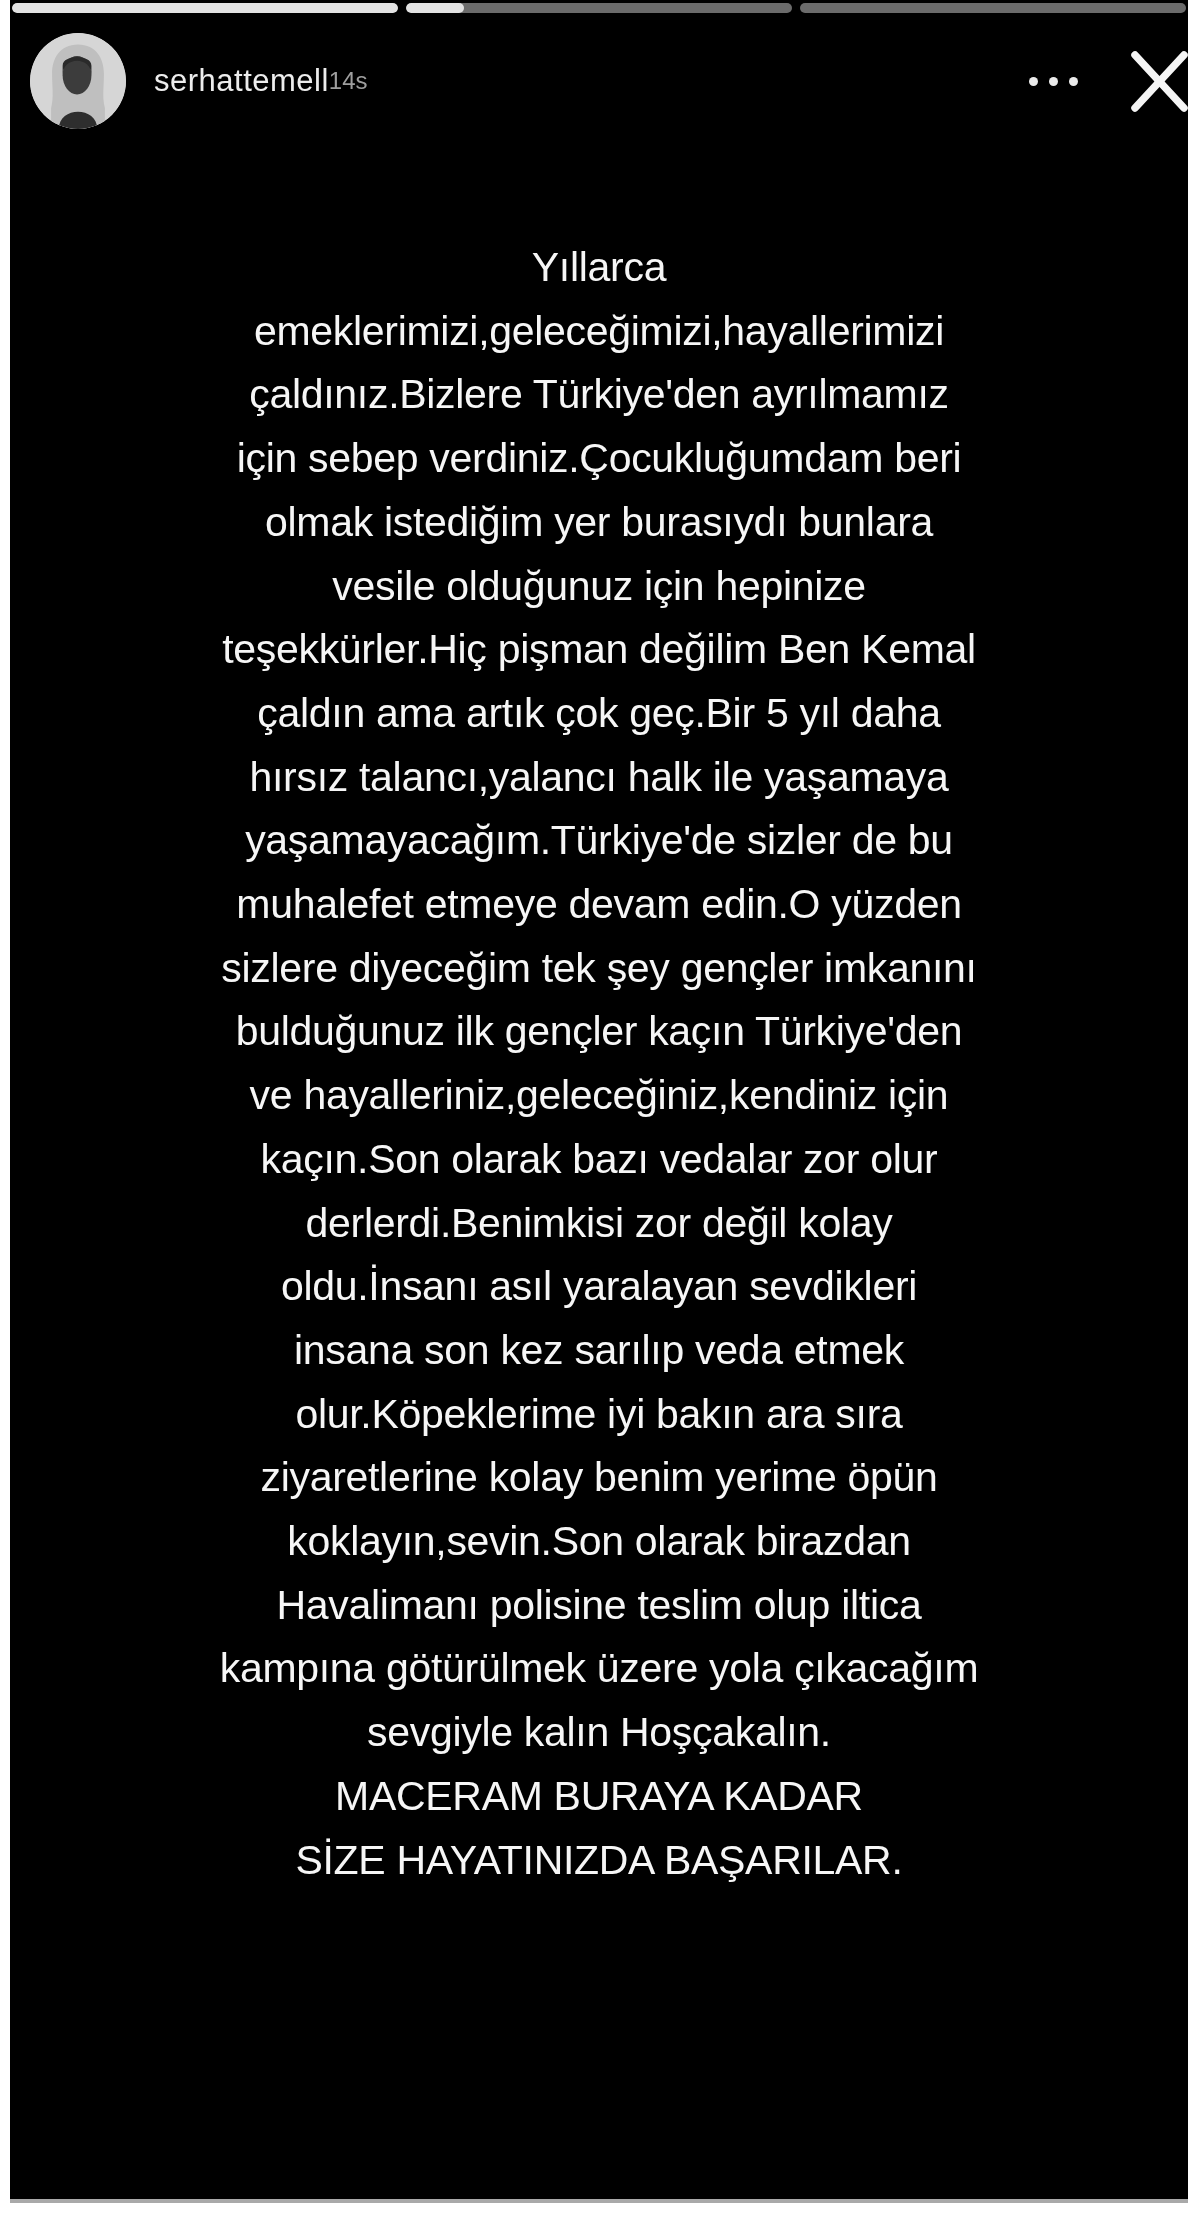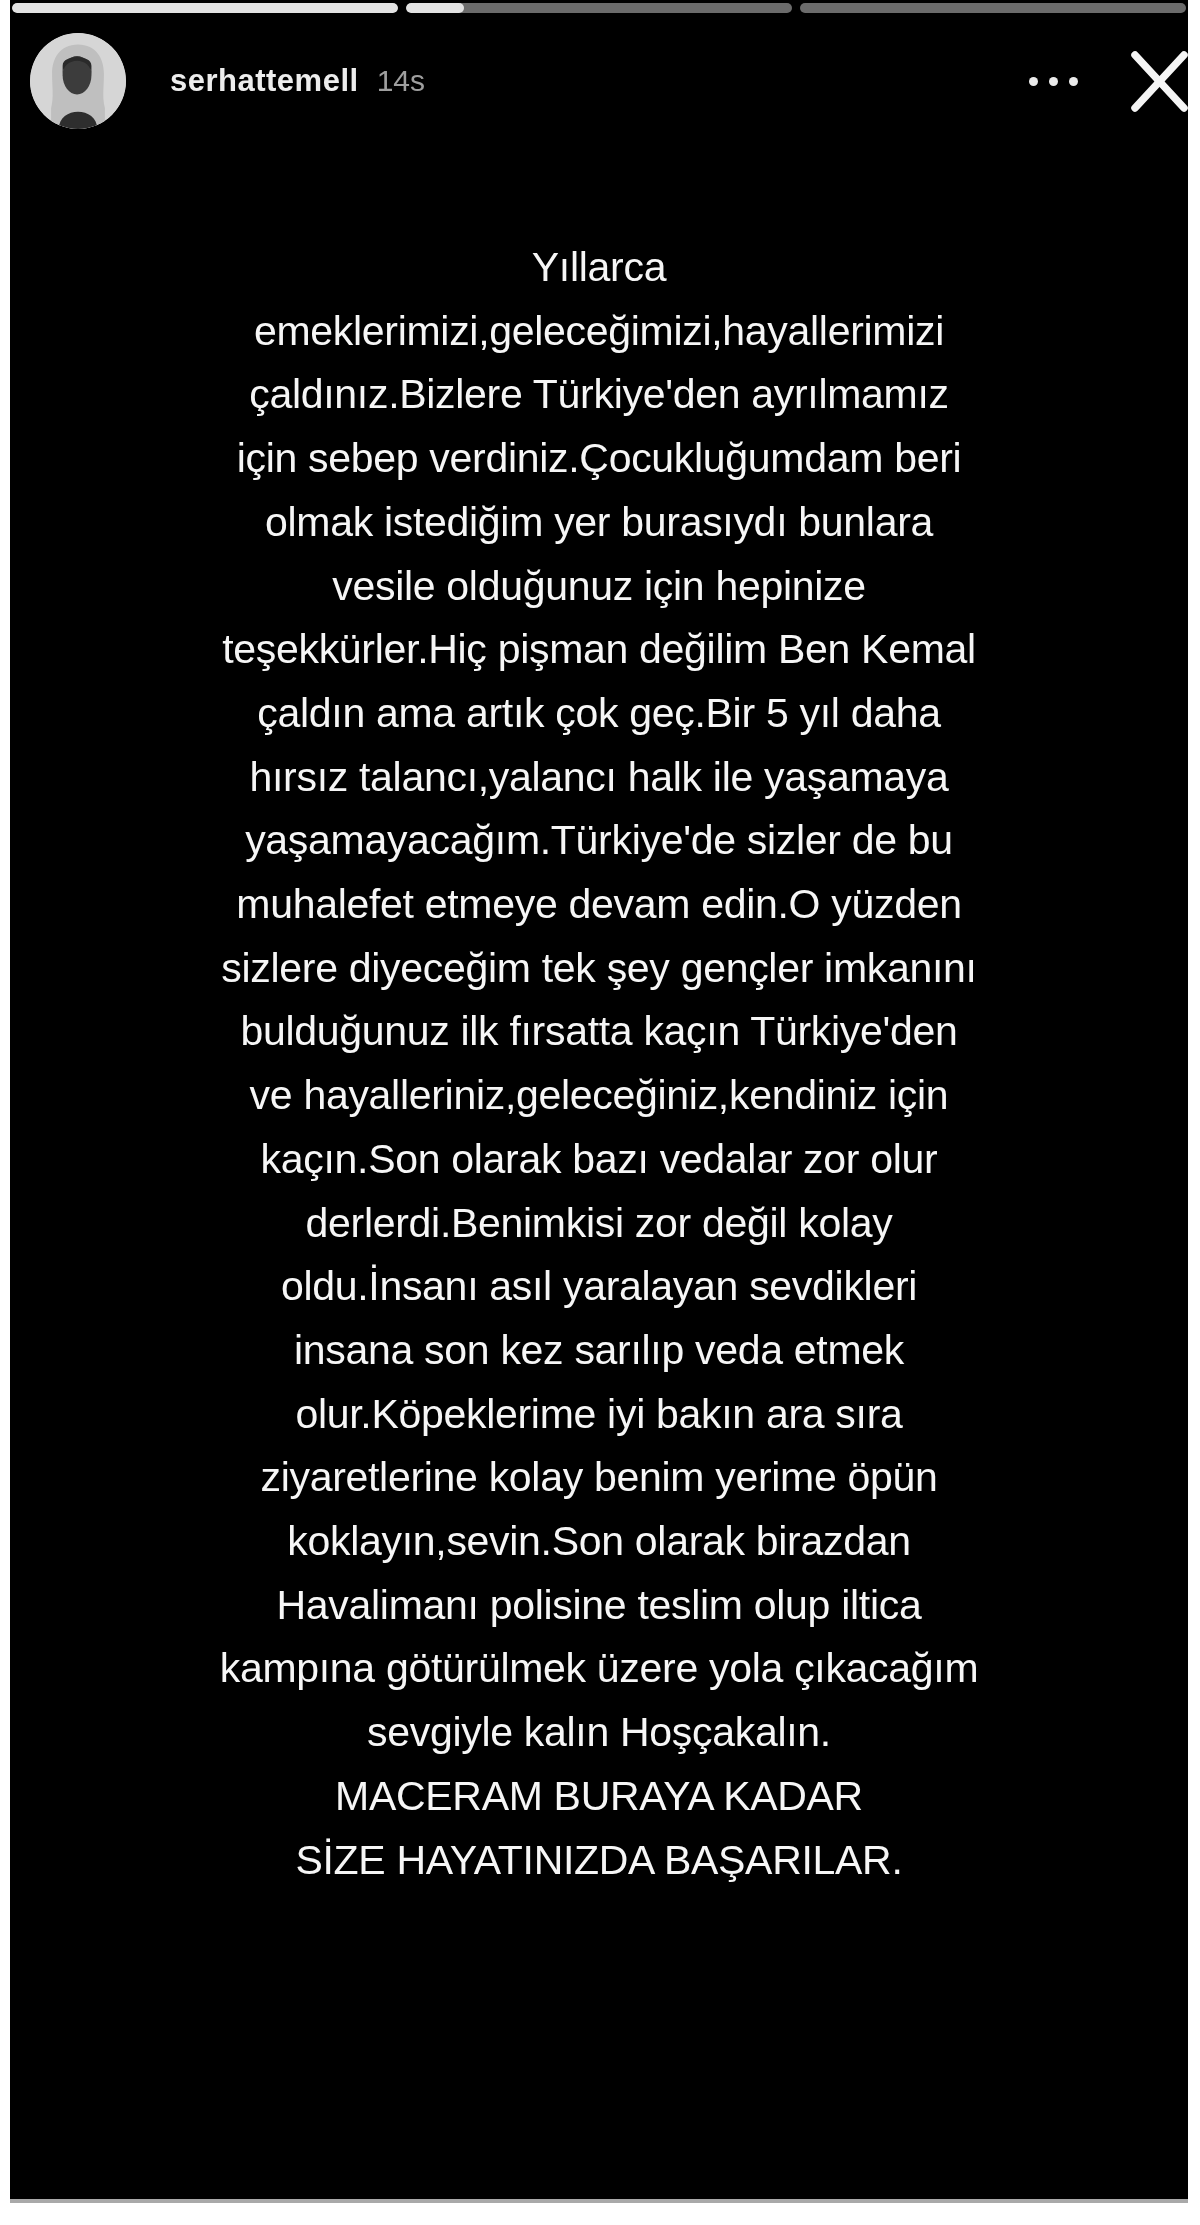--- a/index.html
+++ b/index.html
@@ -57,29 +57,28 @@
   }
   .avatar{
     width:96px; height:96px;
     border-radius:50%;
     overflow:hidden;
     flex:0 0 auto;
     background:#d8d8d8;
   }
   .avatar svg{display:block;width:100%;height:100%;}
   .username{
-    margin-left:44px;
+    margin-left:28px;
     font-size:31px;
-    font-weight:bold;
+    font-weight:normal;
     color:var(--username-color);
     letter-spacing:0.5px;
   }
   .timestamp{
-    margin-left:18px;
-    font-size:30px;
+    font-size:24px;
     color:var(--timestamp-color);
   }
   .header-spacer{flex:1;}
   .more-button{
     display:flex;
     align-items:center;
     gap:11px;
     padding:10px;
     margin-right:40px;
     cursor:pointer;
@@ -159,21 +158,21 @@
       <div class="line">çaldınız.Bizlere Türkiye'den ayrılmamız</div>
       <div class="line">için sebep verdiniz.Çocukluğumdam beri</div>
       <div class="line">olmak istediğim yer burasıydı bunlara</div>
       <div class="line">vesile olduğunuz için hepinize</div>
       <div class="line">teşekkürler.Hiç pişman değilim Ben Kemal</div>
       <div class="line">çaldın ama artık çok geç.Bir 5 yıl daha</div>
       <div class="line">hırsız talancı,yalancı halk ile yaşamaya</div>
       <div class="line">yaşamayacağım.Türkiye'de sizler de bu</div>
       <div class="line">muhalefet etmeye devam edin.O yüzden</div>
       <div class="line">sizlere diyeceğim tek şey gençler imkanını</div>
-      <div class="line">bulduğunuz ilk fırsatta kaçın Türkiye'den</div>
+      <div class="line">bulduğunuz ilk gençler kaçın Türkiye'den</div>
       <div class="line">ve hayalleriniz,geleceğiniz,kendiniz için</div>
       <div class="line">kaçın.Son olarak bazı vedalar zor olur</div>
       <div class="line">derlerdi.Benimkisi zor değil kolay</div>
       <div class="line">oldu.İnsanı asıl yaralayan sevdikleri</div>
       <div class="line">insana son kez sarılıp veda etmek</div>
       <div class="line">olur.Köpeklerime iyi bakın ara sıra</div>
       <div class="line">ziyaretlerine kolay benim yerime öpün</div>
       <div class="line">koklayın,sevin.Son olarak birazdan</div>
       <div class="line">Havalimanı polisine teslim olup iltica</div>
       <div class="line">kampına götürülmek üzere yola çıkacağım</div>

